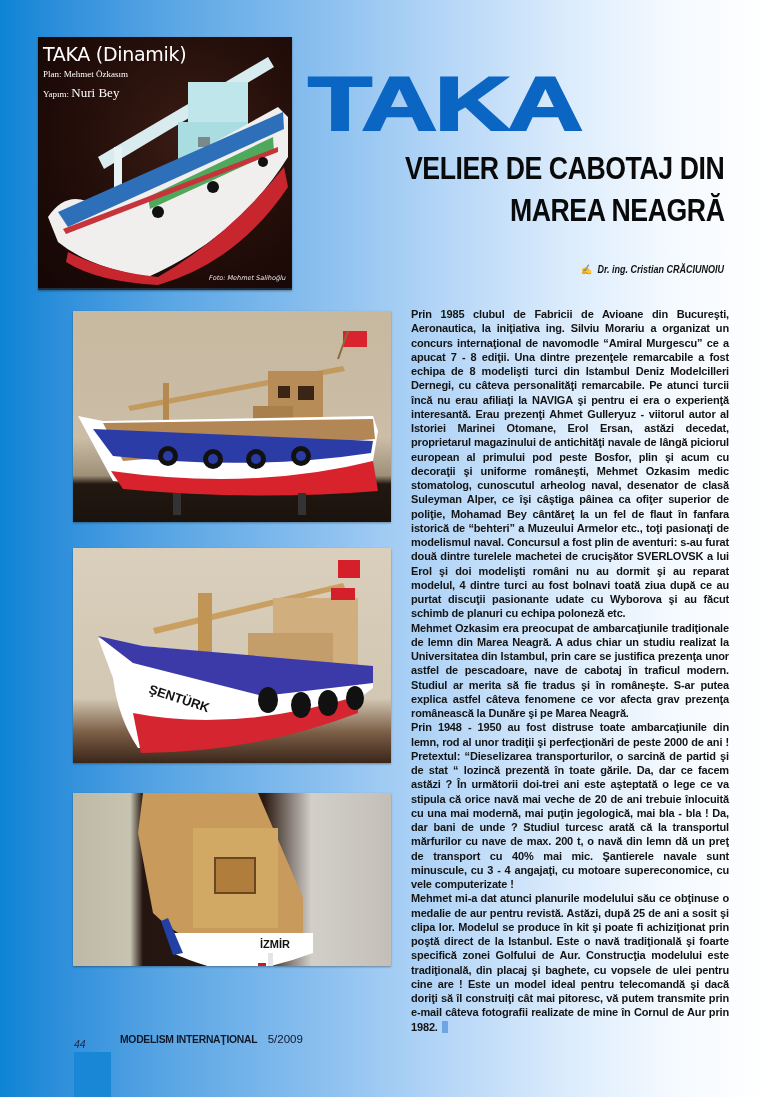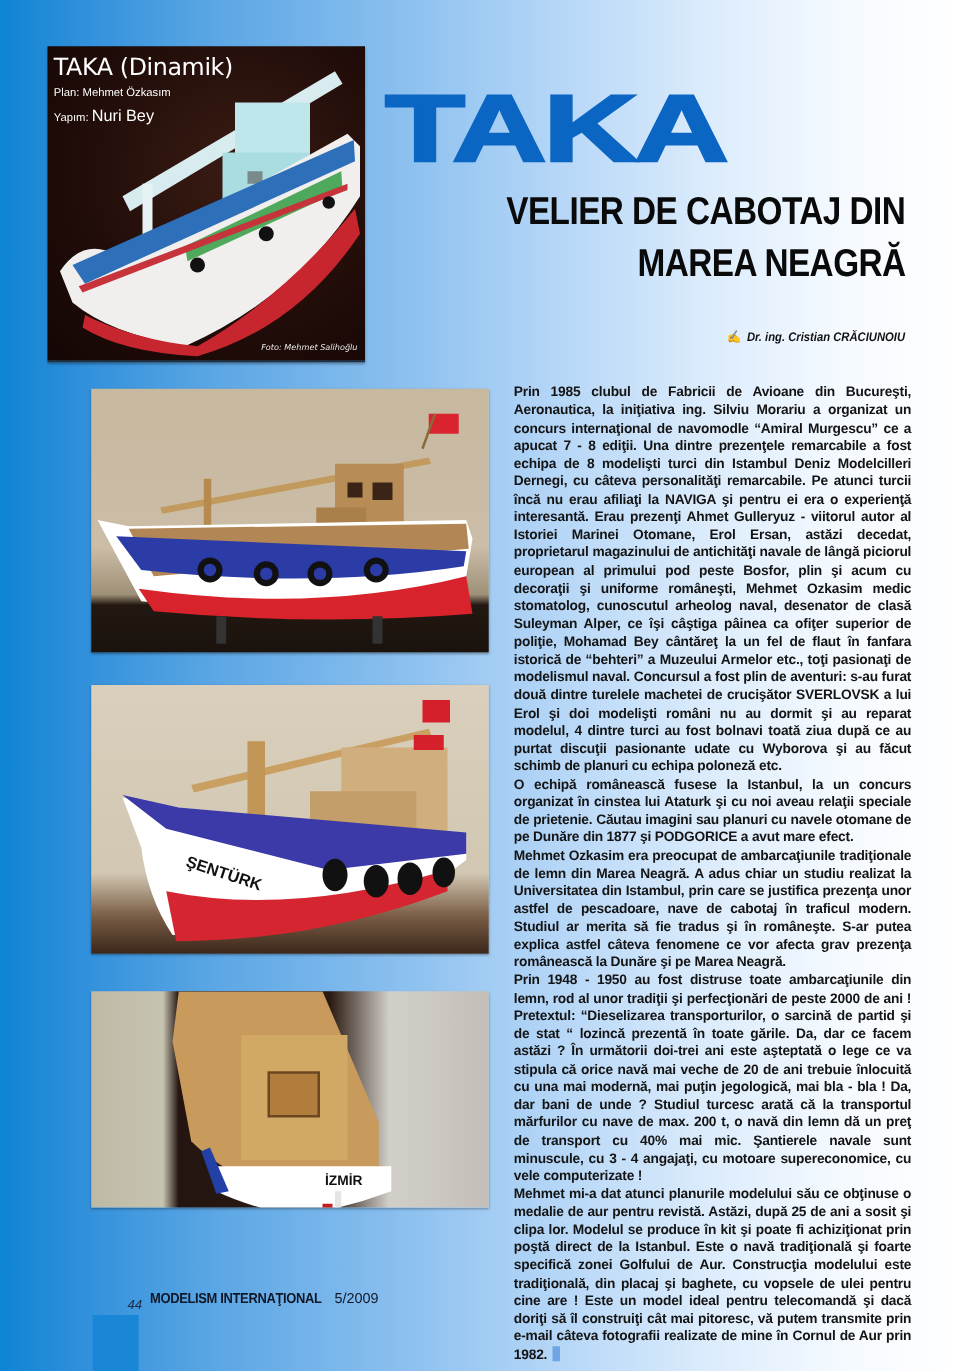--- a/index.html
+++ b/index.html
@@ -5,36 +5,36 @@
   html, body { margin: 0; padding: 0; }
   body {
     width: 768px; height: 1097px; overflow: hidden; position: relative;
     background: linear-gradient(90deg, #0d84d4 0%, #2f8fdb 8%, #5aa6e4 22%, #86bdee 40%, #b5d6f7 58%, #dcecfc 74%, #f5faff 88%, #ffffff 100%);
     font-family: "Liberation Sans", sans-serif;
   }
   .page-strip { position: absolute; left: 74px; top: 1052px; width: 37px; height: 45px; background: #1a86d6; }
   .photo { position: absolute; overflow: hidden; box-shadow: 0 1px 2px rgba(0,0,0,.35); }
   .hero { left: 38px; top: 37px; width: 254px; height: 251px; background: radial-gradient(ellipse at 60% 40%, #3a1c14 0%, #200c08 60%, #140605 100%); border-bottom: 2px solid #203040; }
   .hero-title { position: absolute; left: 5px; top: 6px; color: #fff; font-size: 19px; font-family: "DejaVu Sans", sans-serif; letter-spacing: -0.3px; }
-  .hero-line { position: absolute; left: 5px; color: #fff; font-size: 9px; font-family: Liberation Sans, sans-serif; }
+  .hero-line { position: absolute; left: 5px; color: #fff; font-size: 9px; font-family: Liberation Serif, serif; }
   .hero-line .big { font-size: 13px; }
   .hero-credit { position: absolute; right: 6px; bottom: 6px; color: #e8e8e8; font-size: 6.5px; font-style: italic; font-family: "DejaVu Sans", sans-serif; }
   .p1 { left: 73px; top: 311px; width: 318px; height: 211px; background: linear-gradient(180deg, #c7b9a0 0%, #cbbda6 60%, #9e8f77 78%, #221811 82%, #1a120d 100%); }
   .p2 { left: 73px; top: 548px; width: 318px; height: 215px; background: linear-gradient(180deg, #d9cfbc 0%, #d2c7b2 70%, #7a5d45 86%, #3a261a 100%); }
   .p3 { left: 73px; top: 793px; width: 318px; height: 173px; background: linear-gradient(90deg, #bdb9a5 0%, #c7c3b1 18%, #241510 22%, #2a1911 60%, #d2cfc9 75%, #c3bfb8 100%); }
   .title-taka { position: absolute; left: 308px; top: 66px; font-family: "Liberation Sans", sans-serif; font-weight: 900; font-size: 76px; color: #0b66c3; letter-spacing: -2px; transform: scaleX(1.38); transform-origin: left top; line-height: 1; -webkit-text-stroke: 2px #0b66c3; }
   .subtitle { position: absolute; right: 44px; text-align: right; font-weight: bold; font-size: 31px; color: #0a0a0a; transform: scaleX(0.86); transform-origin: right top; line-height: 1; letter-spacing: -0.5px; }
   .st1 { top: 153px; }
   .st2 { top: 195px; }
   .author { position: absolute; right: 44px; top: 264px; font-size: 10px; font-style: italic; font-weight: bold; color: #111; transform: scaleX(0.9); transform-origin: right top; }
   .author-icon { display: inline-block; margin-right: 5px; font-style: normal; font-size: 10px; }
   .article { position: absolute; left: 411px; top: 307px; width: 318px; font-size: 11px; line-height: 14.25px; color: #141414; text-align: justify; letter-spacing: -0.15px; }
   .article p { margin: 0; font-weight: bold; }
   .end-mark { display: inline-block; width: 6px; height: 12px; background: #6ea6e4; vertical-align: -2px; margin-left: 4px; }
-  .footer-num { position: absolute; left: 102px; top: 1038px; font-size: 10.5px; color: #1b2b4a; font-style: italic; }
+  .footer-num { position: absolute; left: 74px; top: 1038px; font-size: 10.5px; color: #1b2b4a; font-style: italic; }
   .footer-mag { position: absolute; left: 120px; top: 1033px; font-size: 11.5px; color: #101828; }
   .footer-mag b { font-weight: 900; letter-spacing: -0.3px; transform: scaleX(0.9); display: inline-block; transform-origin: left center; }
   .footer-issue { margin-left: -8px; }
   svg { display: block; }
 </style>
 </head>
 <body>
 
 <div class="page-strip"></div>
 
@@ -128,21 +128,20 @@
     <path d="M95,125 L110,160 L100,162 L88,128 Z" fill="#2240a5"></path>
     <text x="187" y="155" font-family="Liberation Sans, sans-serif" font-weight="bold" font-size="11" fill="#111">İZMİR</text>
     <rect x="195" y="160" width="5" height="55" fill="#e5e5e5"></rect>
     <rect x="185" y="170" width="8" height="30" fill="#c22020"></rect>
     <circle cx="180" cy="200" r="6" fill="#b89030"></circle>
   </svg>
 </div>
 
 <div class="article">
   <p>Prin 1985 clubul de Fabricii de Avioane din Bucureşti, Aeronautica, la iniţiativa ing. Silviu Morariu a organizat un concurs internaţional de navomodle “Amiral Murgescu” ce a apucat 7 - 8 ediţii. Una dintre prezenţele remarcabile a fost echipa de 8 modelişti turci din Istambul Deniz Modelcilleri Dernegi, cu câteva personalităţi remarcabile. Pe atunci turcii încă nu erau afiliaţi la NAVIGA şi pentru ei era o experienţă interesantă. Erau prezenţi Ahmet Gulleryuz - viitorul autor al Istoriei Marinei Otomane, Erol Ersan, astăzi decedat, proprietarul magazinului de antichităţi navale de lângă piciorul european al primului pod peste Bosfor, plin şi acum cu decoraţii şi uniforme româneşti, Mehmet Ozkasim medic stomatolog, cunoscutul arheolog naval, desenator de clasă Suleyman Alper, ce îşi câştiga pâinea ca ofiţer superior de poliţie, Mohamad Bey cântăreţ la un fel de flaut în fanfara istorică de “behteri” a Muzeului Armelor etc., toţi pasionaţi de modelismul naval. Concursul a fost plin de aventuri: s-au furat două dintre turelele machetei de crucişător SVERLOVSK a lui Erol şi doi modelişti români nu au dormit şi au reparat modelul, 4 dintre turci au fost bolnavi toată ziua după ce au purtat discuţii pasionante udate cu Wyborova şi au făcut schimb de planuri cu echipa poloneză etc.</p>
-  <p>O echipă românească fusese la Istanbul, la un concurs organizat în cinstea lui Ataturk şi cu noi aveau relaţii speciale de prietenie. Căutau imagini sau planuri cu navele otomane de pe Dunăre din 1877 şi PODGORICE a avut mare efect.</p>
   <p>Mehmet Ozkasim era preocupat de ambarcaţiunile tradiţionale de lemn din Marea Neagră. A adus chiar un studiu realizat la Universitatea din Istambul, prin care se justifica prezenţa unor astfel de pescadoare, nave de cabotaj în traficul modern. Studiul ar merita să fie tradus şi în româneşte. S-ar putea explica astfel câteva fenomene ce vor afecta grav prezenţa românească la Dunăre şi pe Marea Neagră.</p>
   <p>Prin 1948 - 1950 au fost distruse toate ambarcaţiunile din lemn, rod al unor tradiţii şi perfecţionări de peste 2000 de ani ! Pretextul: “Dieselizarea transporturilor, o sarcină de partid şi de stat “ lozincă prezentă în toate gările. Da, dar ce facem astăzi ? În următorii doi-trei ani este aşteptată o lege ce va stipula că orice navă mai veche de 20 de ani trebuie înlocuită cu una mai modernă, mai puţin jegologică, mai bla - bla ! Da, dar bani de unde ? Studiul turcesc arată că la transportul mărfurilor cu nave de max. 200 t, o navă din lemn dă un preţ de transport cu 40% mai mic. Şantierele navale sunt minuscule, cu 3 - 4 angajaţi, cu motoare supereconomice, cu vele computerizate !</p>
   <p><span>Mehmet mi-a dat atunci planurile modelului său ce obţinuse o medalie de aur pentru revistă. Astăzi, după 25 de ani a sosit şi clipa lor. Modelul se produce în kit şi poate fi achiziţionat prin poştă direct de la Istanbul. Este o navă tradiţională şi foarte specifică zonei Golfului de Aur. Construcţia modelului este tradiţională, din placaj şi baghete, cu vopsele de ulei pentru cine are ! Este un model ideal pentru telecomandă şi dacă doriţi să îl construiţi cât mai pitoresc, vă putem transmite prin e-mail câteva fotografii realizate de mine în Cornul de Aur prin 1982.</span><span class="end-mark"></span></p>
 </div>
 
 <div class="footer-num">44</div>
 <div class="footer-mag">
   <b>MODELISM INTERNAŢIONAL</b>
   <span class="footer-issue">5/2009</span>
 </div>

